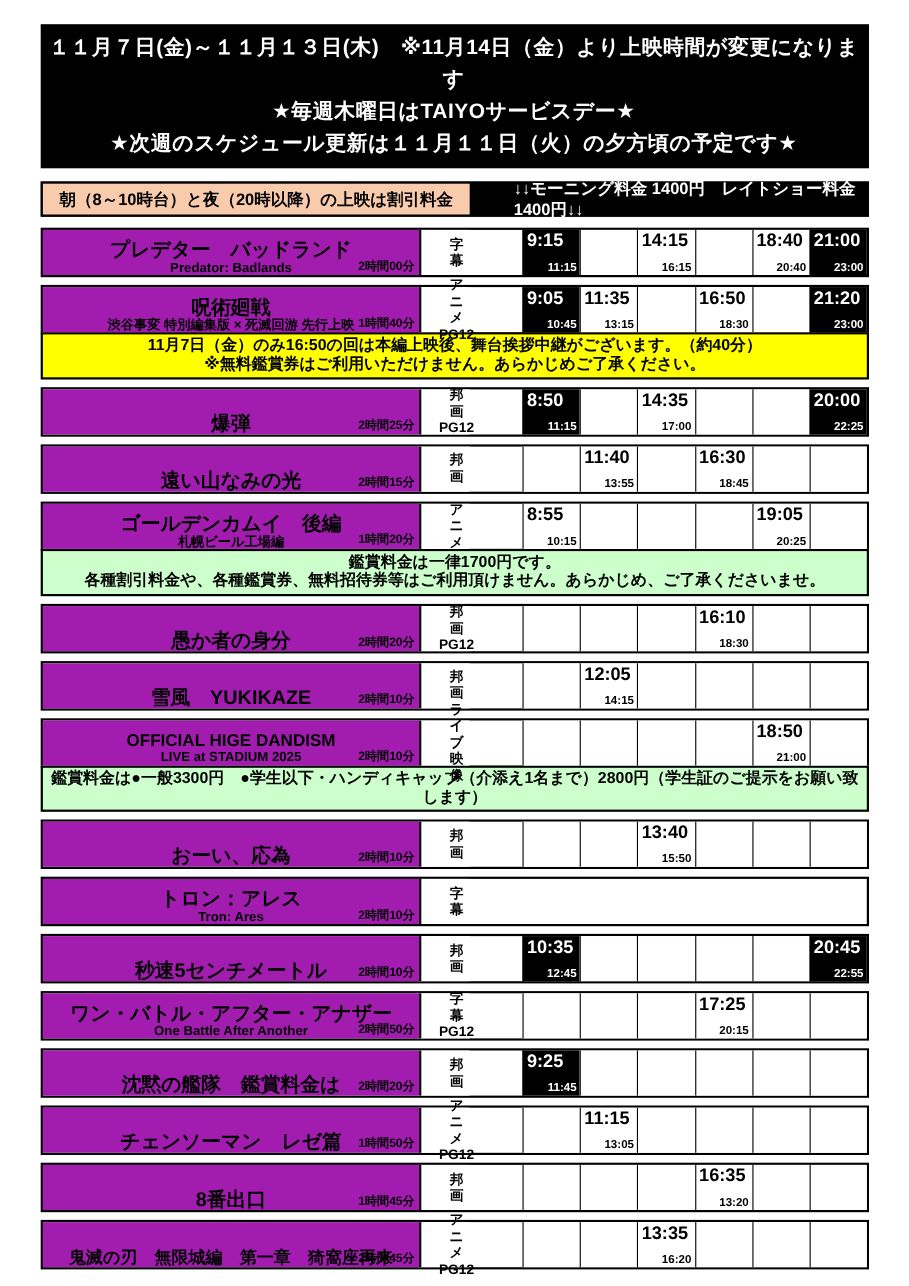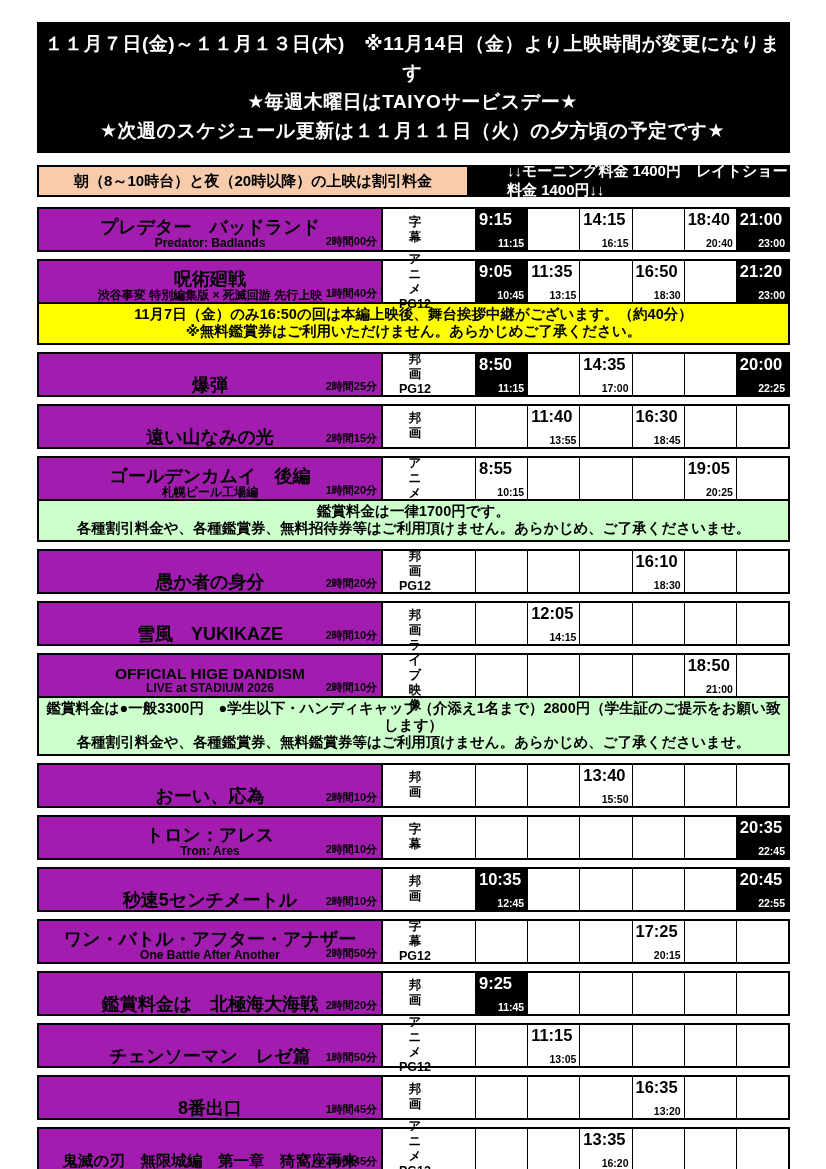--- a/index.html
+++ b/index.html
@@ -17,21 +17,21 @@
     padding:7px 2px 8px 0;
   }
   .header-box div { font-size:19px; line-height:29px; letter-spacing:0.5px; }
 
   
   .discount-bar {
     margin-top:12px; display:flex; height:32px;
     border:2px solid #000; background:#000;
   }
   .db-left {
-    width:428px; background:#F8CBAD; display:flex;
+    width:388px; background:#F8CBAD; display:flex;
     align-items:center; justify-content:center; font-size:15px;
   }
   .db-right {
     flex:1; background:#000; color:#fff; display:flex;
     align-items:center; justify-content:center; font-size:15px;margin-left:40px;
   }
 
   
   #movies { margin-top:10px; }
   .movie-block { margin-bottom:7px; }
@@ -276,42 +276,41 @@
             <div class="slot"></div>
             <div class="slot"></div>
             <div class="slot"></div>
           </div>
         </div>
       </div>
       <div class="movie-block">
         <div class="movie-row">
           <div class="title-cell">
             <div class="title small">OFFICIAL HIGE DANDISM</div>
-            <div class="subtitle">LIVE at STADIUM 2026</div>
+            <div class="subtitle">LIVE at STADIUM 2025</div>
             <div class="duration">2時間10分</div>
           </div>
           <div class="format-cell">
             <span>ライブ</span>
             <span>映像</span>
           </div>
           <div class="grid">
             <div class="slot"></div>
             <div class="slot"></div>
             <div class="slot"></div>
             <div class="slot"></div>
             <div class="slot">
               <div class="start">18:50</div>
               <div class="end">21:00</div>
             </div>
             <div class="slot"></div>
           </div>
         </div>
         <div class="notice green">
           <div>鑑賞料金は●一般3300円　●学生以下・ハンディキャップ（介添え1名まで）2800円（学生証のご提示をお願い致します）</div>
-          <div>各種割引料金や、各種鑑賞券、無料鑑賞券等はご利用頂けません。あらかじめ、ご了承くださいませ。</div>
         </div>
       </div>
       <div class="movie-block">
         <div class="movie-row">
           <div class="title-cell">
             <div class="title">おーい、応為</div>
             <div class="duration">2時間10分</div>
           </div>
           <div class="format-cell">
             <span>邦画</span>
@@ -332,31 +331,20 @@
       <div class="movie-block">
         <div class="movie-row">
           <div class="title-cell">
             <div class="title">トロン：アレス</div>
             <div class="subtitle">Tron: Ares</div>
             <div class="duration">2時間10分</div>
           </div>
           <div class="format-cell">
             <span>字幕</span>
           </div>
-          <div class="grid">
-            <div class="slot"></div>
-            <div class="slot"></div>
-            <div class="slot"></div>
-            <div class="slot"></div>
-            <div class="slot"></div>
-            <div class="slot discount">
-              <div class="start">20:35</div>
-              <div class="end">22:45</div>
-            </div>
-          </div>
         </div>
       </div>
       <div class="movie-block">
         <div class="movie-row">
           <div class="title-cell">
             <div class="title">秒速5センチメートル</div>
             <div class="duration">2時間10分</div>
           </div>
           <div class="format-cell">
             <span>邦画</span>
@@ -397,21 +385,21 @@
               <div class="end">20:15</div>
             </div>
             <div class="slot"></div>
             <div class="slot"></div>
           </div>
         </div>
       </div>
       <div class="movie-block">
         <div class="movie-row">
           <div class="title-cell">
-            <div class="title">鑑賞料金は　北極海大海戦</div>
+            <div class="title">沈黙の艦隊　鑑賞料金は</div>
             <div class="duration">2時間20分</div>
           </div>
           <div class="format-cell">
             <span>邦画</span>
           </div>
           <div class="grid">
             <div class="slot discount">
               <div class="start">9:25</div>
               <div class="end">11:45</div>
             </div>

